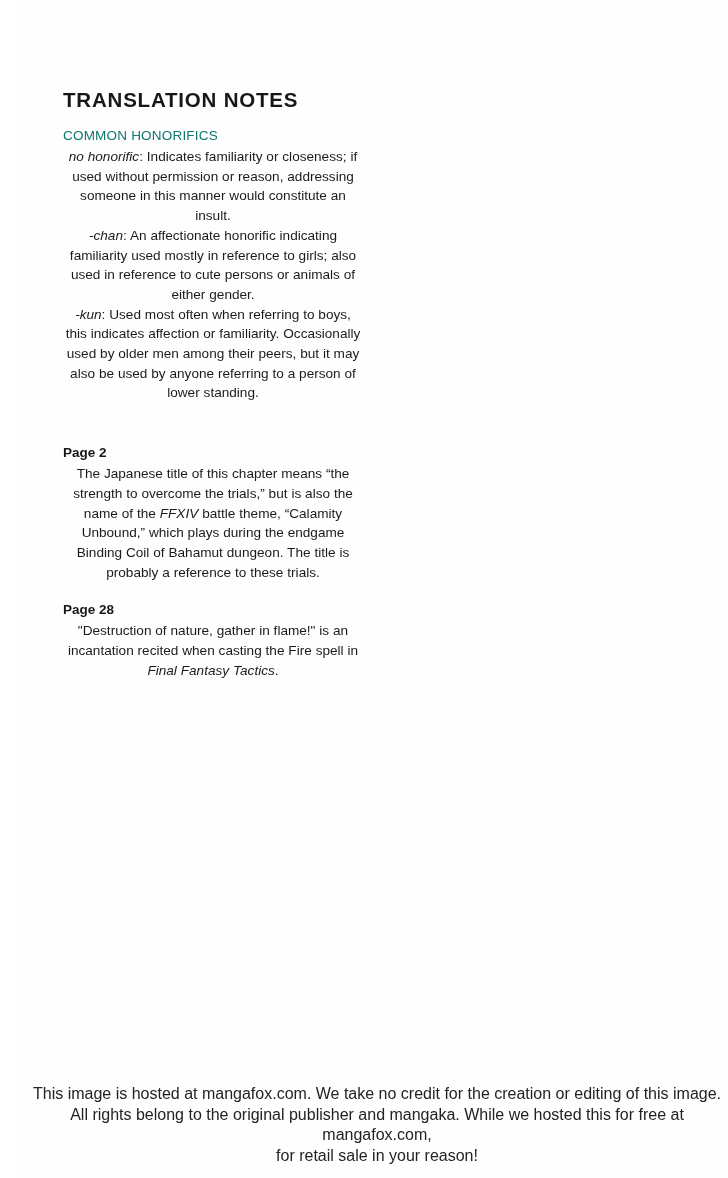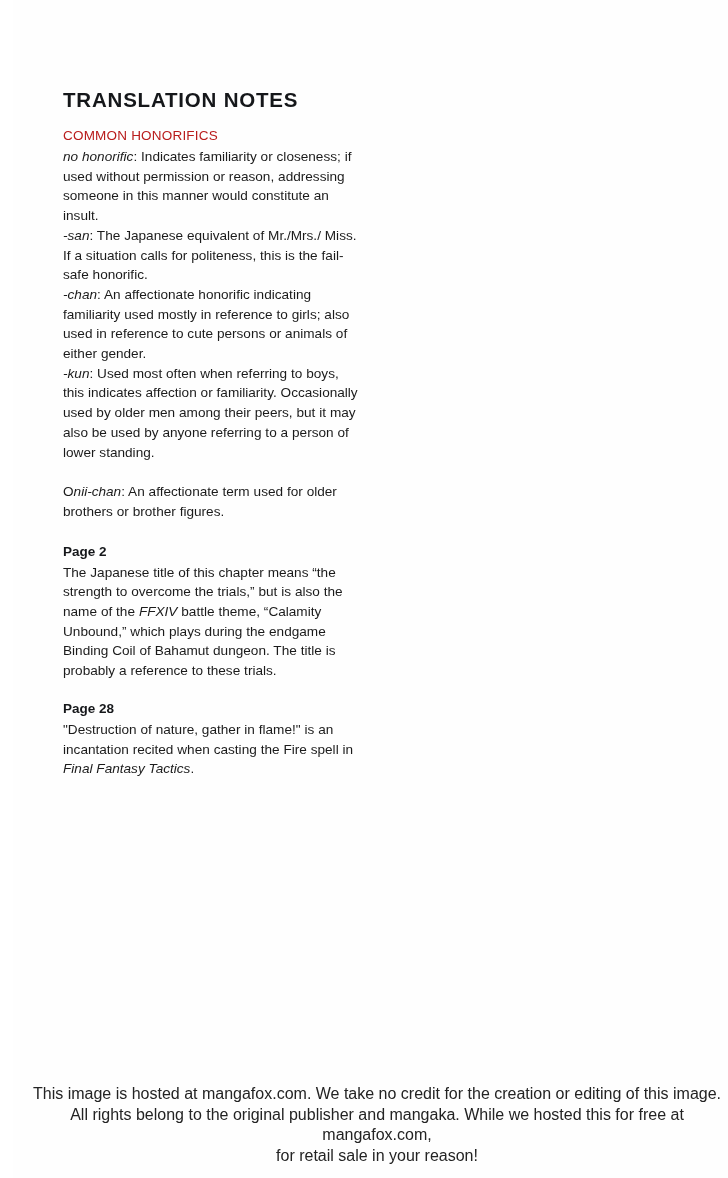--- a/index.html
+++ b/index.html
@@ -32,37 +32,37 @@
     font-size: 20.5px;
     font-weight: bold;
     letter-spacing: 0.8px;
     color: #15171a;
     margin: 0 0 14px 0;
     font-family: "Liberation Sans", sans-serif;
   }
   .section-heading {
     font-size: 13.5px;
     letter-spacing: 0.2px;
-    color: #b91c1c;
+    color: #0f766e;
     margin: 0 0 1px 0;
     line-height: 20px;
   }
   .sub-heading {
     font-size: 13.5px;
     font-weight: bold;
     color: #15171a;
     margin: 0 0 1px 0;
     line-height: 20px;
   }
   p.para {
     font-size: 13.6px;
     line-height: 19.7px;
     margin: 0;
     color: #1b1b1b;
-    text-align: left;
+    text-align: center;
     word-spacing: 0.1px;
   }
   .gap-sm { height: 18px; }
   .gap-md { height: 20px; }
   em { font-style: italic; }
   .footer {
     position: absolute;
     left: 0;
     right: 0;
     bottom: 12px;
@@ -79,30 +79,26 @@
 
 <div class="page">
 
   <div class="notes-block">
 
     <h1 class="notes-title">TRANSLATION NOTES</h1>
 
     <div>
       <div class="section-heading">COMMON HONORIFICS</div>
       <p class="para"><em>no honorific</em>: Indicates familiarity or closeness; if used without permission or reason, addressing someone in this manner would constitute an insult.</p>
-      <p class="para"><em>-san</em>: The Japanese equivalent of Mr./Mrs./ Miss. If a situation calls for politeness, this is the fail-safe honorific.</p>
       <p class="para"><em>-chan</em>: An affectionate honorific indicating familiarity used mostly in reference to girls; also used in reference to cute persons or animals of either gender.</p>
       <p class="para"><em>-kun</em>: Used most often when referring to boys, this indicates affection or familiarity. Occasionally used by older men among their peers, but it may also be used by anyone referring to a person of lower standing.</p>
     </div>
 
     <div class="gap-md"></div>
 
-    <div>
-      <p class="para">O<em>nii-chan</em>: An affectionate term used for older brothers or brother figures.</p>
-    </div>
 
     <div class="gap-md"></div>
 
     <div>
       <div class="sub-heading">Page 2</div>
       <p class="para">The Japanese title of this chapter means “the strength to overcome the trials,” but is also the name of the <em>FFXIV</em> battle theme, “Calamity Unbound,” which plays during the endgame Binding Coil of Bahamut dungeon. The title is probably a reference to these trials.</p>
     </div>
 
     <div class="gap-sm"></div>
 

